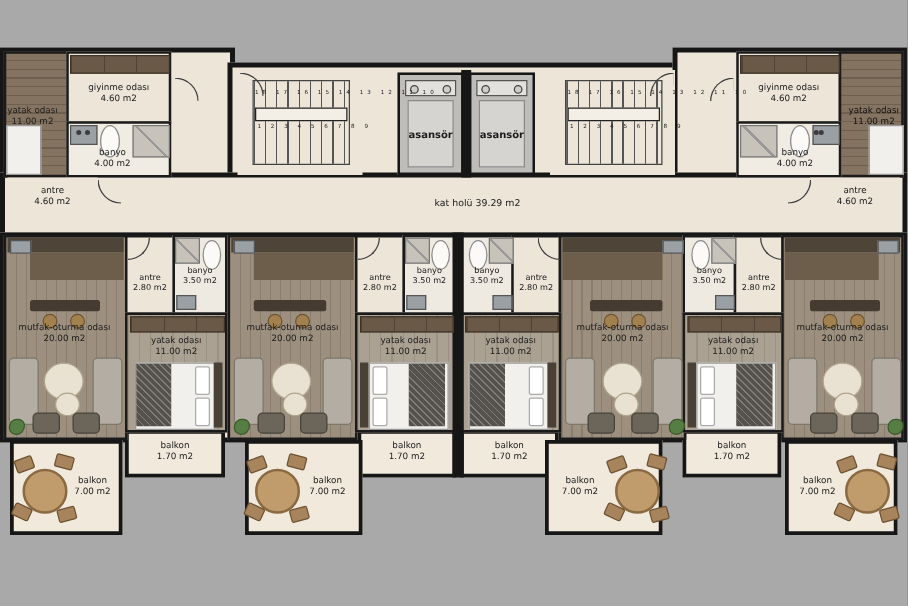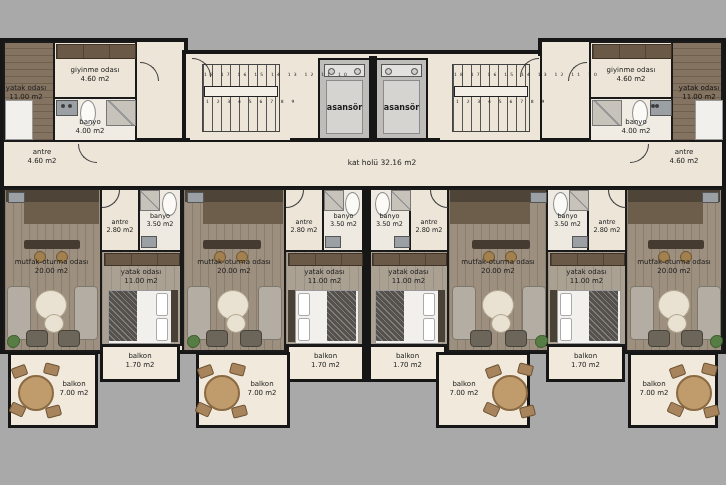--- a/index.html
+++ b/index.html
@@ -184,21 +184,21 @@
   </div>
   <div class="room noborder" style="left:648px;top:142px;width:72px;height:42px;"></div>
   <div class="lbl" style="left:648px;top:148px;width:72px;">
     <div>antre</div>
     <div>4.60 m2</div>
   </div>
   <div class="door d-se" style="left:630px;top:144px;width:18px;height:18px;"></div>
   <div class="door d-nw" style="left:568px;top:62px;width:18px;height:18px;"></div>
 
   <div class="lbl" style="left:322px;top:158px;width:120px;font-size:7.5px;">
-    <span>kat holü</span>&nbsp;<span>32.16 m2</span>
+    <span>kat holü</span>&nbsp;<span>39.29 m2</span>
   </div>
 
   <div class="wall" style="left:362px;top:186px;width:9px;height:196px;"></div>
 
   <div class="room wood" style="left:3px;top:188px;width:99px;height:164px;"></div>
   <div class="furn kcount" style="left:6px;top:190px;width:93px;height:12px;"></div>
   <div class="furn kcount2" style="left:24px;top:202px;width:75px;height:22px;"></div>
   <div class="furn sink" style="left:8px;top:192px;width:15px;height:9px;"></div>
   <div class="furn island" style="left:24px;top:240px;width:56px;height:9px;"></div>
   <div class="furn stool" style="left:34px;top:251px;"></div>

